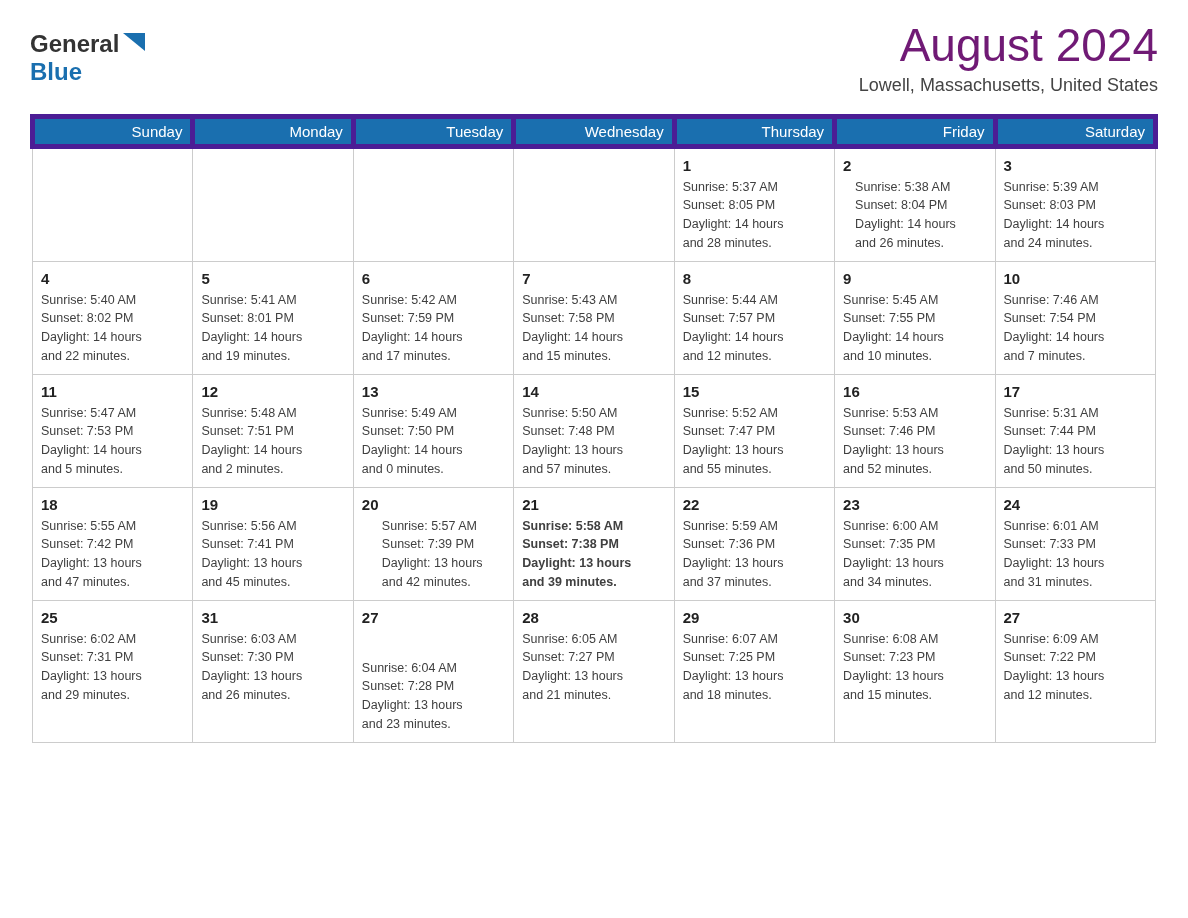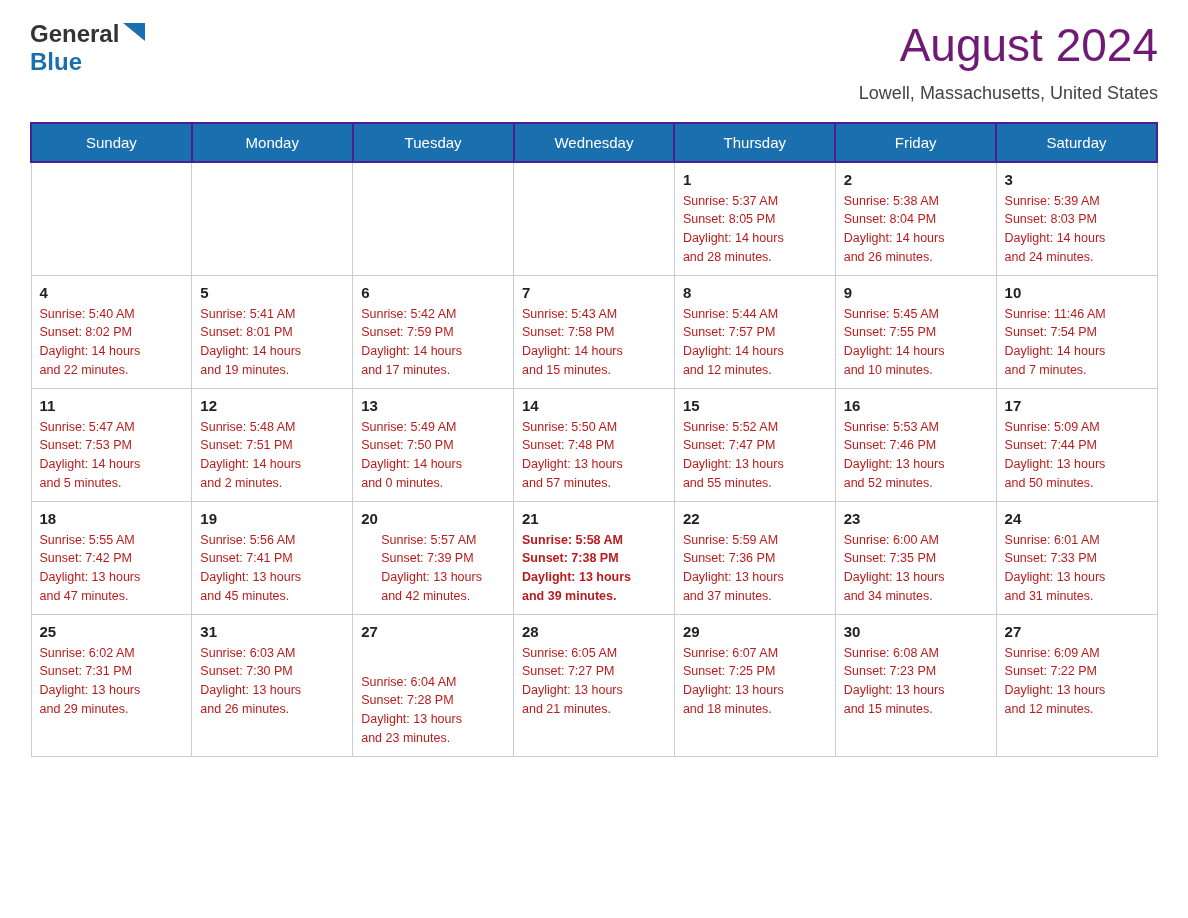--- a/index.html
+++ b/index.html
@@ -5,76 +5,76 @@
     * { box-sizing: border-box; margin: 0; padding: 0; }
     body {
       font-family: Arial, sans-serif;
       background: #fff;
       padding: 20px 30px;
       color: #333;
     }
     .header {
       display: flex;
       justify-content: space-between;
-      align-items: flex-start;
+      align-items: center;
       margin-bottom: 18px;
     }
     .logo {
       display: flex;
       flex-direction: column;
       align-items: flex-start;
     }
     .title-block {
       text-align: right;
     }
     .title-block h1 {
       font-size: 46px;
       font-weight: 300;
       color: #701a75;
       line-height: 1.1;
     }
     .title-block h2 {
       font-size: 18px;
       font-weight: normal;
       color: #444;
-      margin-top: 12px;
+      margin-top: 4px;
     }
     table {
       width: 100%;
       border-collapse: collapse;
       table-layout: fixed;
     }
     thead tr th {
       background-color: #1a6faf;
       color: #fff;
-      padding: 10px 8px;
+      padding: 4px 8px;
       font-size: 15px;
       font-weight: normal;
-      text-align: center;
-      border: 2px solid #4c1d95;
+      text-align: right;
+      border: 5px solid #4c1d95;
     }
     tbody tr td {
       vertical-align: top;
       padding: 8px 8px;
       border: 1px solid #ccc;
       font-size: 13px;
       color: #333;
       min-height: 90px;
       height: 110px;
     }
     .day-number {
       font-size: 15px;
       font-weight: bold;
       color: #222;
       display: block;
       margin-bottom: 4px;
     }
     .day-info {
       font-size: 12.5px;
-      color: #b91c1c;
+      color: #404040;
       line-height: 1.5;
     }
     tbody tr:nth-child(odd) td {
       background-color: #fff;
     }
     tbody tr:nth-child(even) td {
       background-color: #fff;
     }
     tbody tr td:empty {
       background: #fff;
@@ -138,21 +138,21 @@
         <td></td>
         <td>
           <span class="day-number">1</span>
           <div class="day-info" style="white-space: pre-line;">Sunrise: 5:37 AM
 Sunset: 8:05 PM
 Daylight: 14 hours
 and 28 minutes.</div>
         </td>
         <td>
           <span class="day-number">2</span>
-          <div class="day-info" style="white-space: pre-line;">Sunrise: 5:38 AM
+          <div class="day-info" style="white-space: pre-line; margin-left: 12px;">Sunrise: 5:38 AM
 Sunset: 8:04 PM
 Daylight: 14 hours
 and 26 minutes.</div>
         </td>
         <td>
           <span class="day-number">3</span>
           <div class="day-info" style="white-space: pre-line;">Sunrise: 5:39 AM
 Sunset: 8:03 PM
 Daylight: 14 hours
 and 24 minutes.</div>
@@ -196,21 +196,21 @@
         </td>
         <td>
           <span class="day-number">9</span>
           <div class="day-info" style="white-space: pre-line;">Sunrise: 5:45 AM
 Sunset: 7:55 PM
 Daylight: 14 hours
 and 10 minutes.</div>
         </td>
         <td>
           <span class="day-number">10</span>
-          <div class="day-info" style="white-space: pre-line;">Sunrise: 11:46 AM
+          <div class="day-info" style="white-space: pre-line;">Sunrise: 7:46 AM
 Sunset: 7:54 PM
 Daylight: 14 hours
 and 7 minutes.</div>
         </td>
       </tr>
       <tr>
         <td>
           <span class="day-number">11</span>
           <div class="day-info" style="white-space: pre-line;">Sunrise: 5:47 AM
 Sunset: 7:53 PM
@@ -247,21 +247,21 @@
         </td>
         <td>
           <span class="day-number">16</span>
           <div class="day-info" style="white-space: pre-line;">Sunrise: 5:53 AM
 Sunset: 7:46 PM
 Daylight: 13 hours
 and 52 minutes.</div>
         </td>
         <td>
           <span class="day-number">17</span>
-          <div class="day-info" style="white-space: pre-line;">Sunrise: 5:09 AM
+          <div class="day-info" style="white-space: pre-line;">Sunrise: 5:31 AM
 Sunset: 7:44 PM
 Daylight: 13 hours
 and 50 minutes.</div>
         </td>
       </tr>
       <tr>
         <td>
           <span class="day-number">18</span>
           <div class="day-info" style="white-space: pre-line;">Sunrise: 5:55 AM
 Sunset: 7:42 PM

